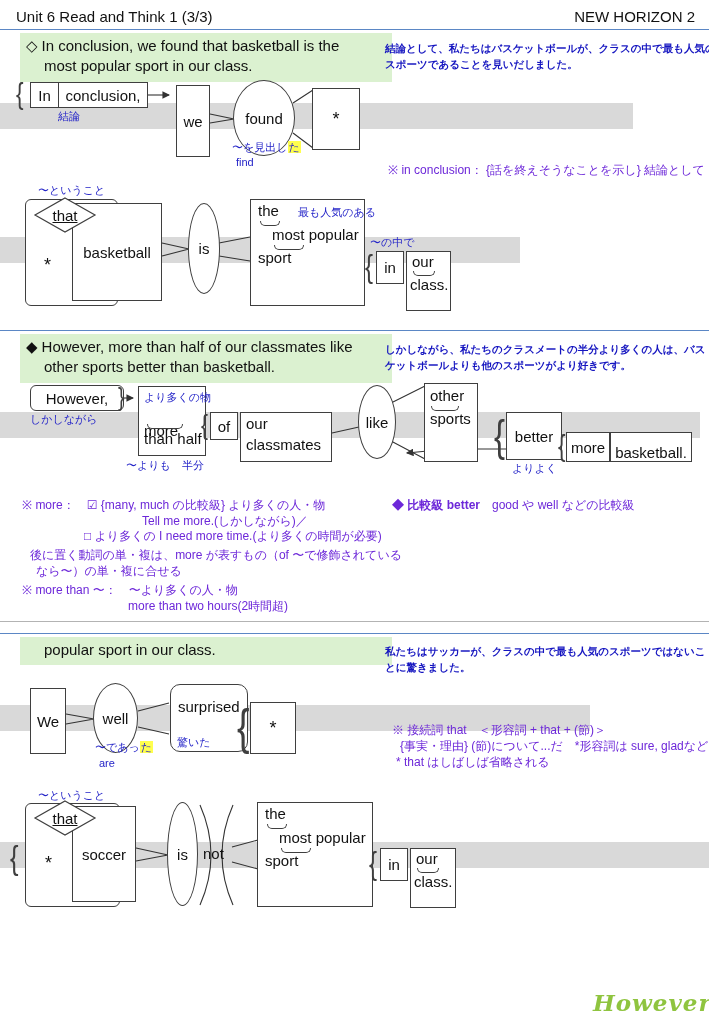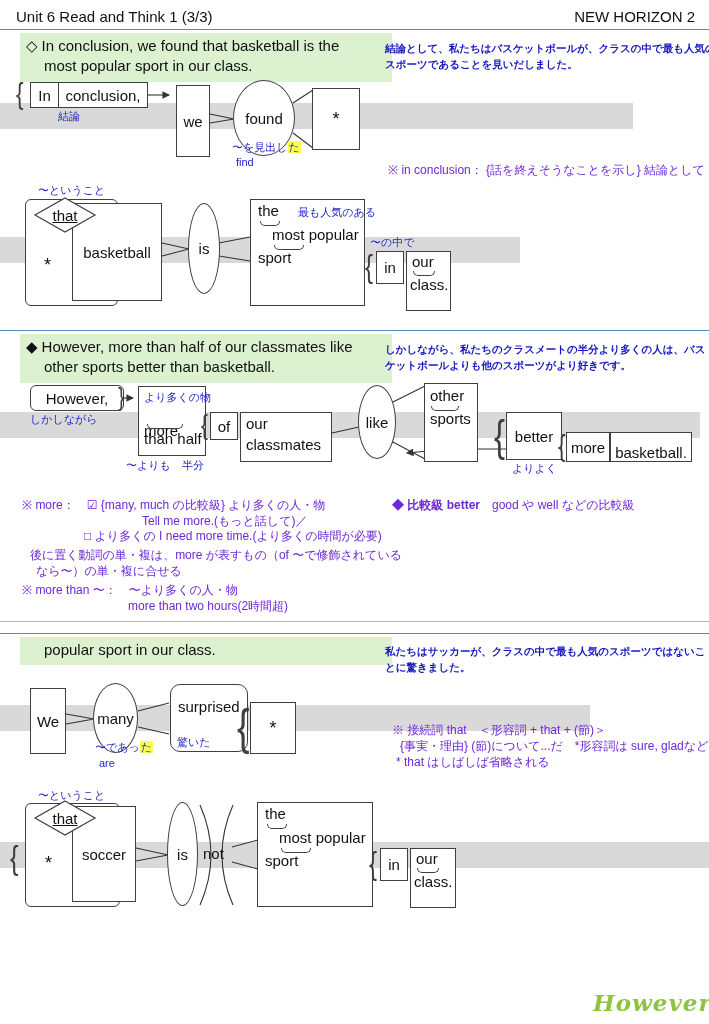--- a/index.html
+++ b/index.html
@@ -195,21 +195,21 @@
   <span class="blue" style="left:512px;top:462px;">よりよく</span>
   <span class="brace" style="left:558px;top:431px;font-size:30px;">{</span>
   <div class="box" style="left:566px;top:432px;width:44px;height:30px;">
       <span>more</span>
     </div>
   <div class="box" style="left:610px;top:432px;width:82px;height:30px;align-items:flex-end;">
       <span>basketball.</span>
     </div>
 
   <span class="note" style="left:22px;top:498px;">※ more：　☑ {many, much の比較級} より多くの人・物</span>
-  <span class="note" style="left:142px;top:514px;">Tell me more.(もっと話して)／</span>
+  <span class="note" style="left:142px;top:514px;">Tell me more.(しかしながら)／</span>
   <span class="note" style="left:84px;top:529px;">□ より多くの I need more time.(より多くの時間が必要)</span>
   <span class="note" style="left:30px;top:548px;">後に置く動詞の単・複は、more が表すもの（of 〜で修飾されている</span>
   <span class="note" style="left:36px;top:564px;">なら〜）の単・複に合せる</span>
   <span class="note" style="left:22px;top:583px;">※ more than 〜：　〜より多くの人・物</span>
   <span class="note" style="left:128px;top:599px;">more than two hours(2時間超)</span>
   <span class="note" style="left:392px;top:498px;"><b>◆ 比較級 better</b><span>　good や well などの比較級</span></span>
 
   <div class="rule-gray" style="top:621px;"></div>
   <div class="rule-blue" style="top:633px;"></div>
   <div class="green" style="top:637px;">
@@ -217,21 +217,21 @@
   </div>
   <div class="jpt" style="top:643px;">
     <div>私たちはサッカーが、クラスの中で最も人気のスポーツではないこ</div>
     <div>とに驚きました。</div>
   </div>
 
   <div class="box" style="left:30px;top:688px;width:36px;height:66px;">
       <span>We</span>
     </div>
   <div class="box ell" style="left:93px;top:683px;width:45px;height:70px;">
-      <span>many</span>
+      <span>well</span>
     </div>
   <span class="blue" style="left:95px;top:741px;"><span>〜であっ</span><span class="hl">た</span></span>
   <span class="blue" style="left:99px;top:757px;">are</span>
   <div class="box rnd10" style="left:170px;top:684px;width:78px;height:68px;"></div>
   <span class="txt" style="left:178px;top:698px;">surprised</span>
   <span class="blue" style="left:177px;top:736px;text-align:center;">驚いた</span>
   <span class="brace" style="left:237px;top:702px;font-size:50px;">{</span>
   <div class="box rnd8" style="left:250px;top:702px;width:46px;height:52px;">
       <span class="star">*</span>
     </div>

